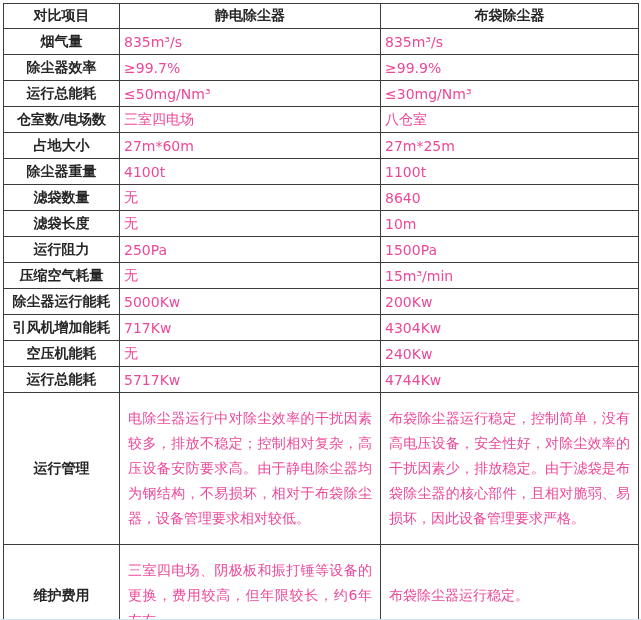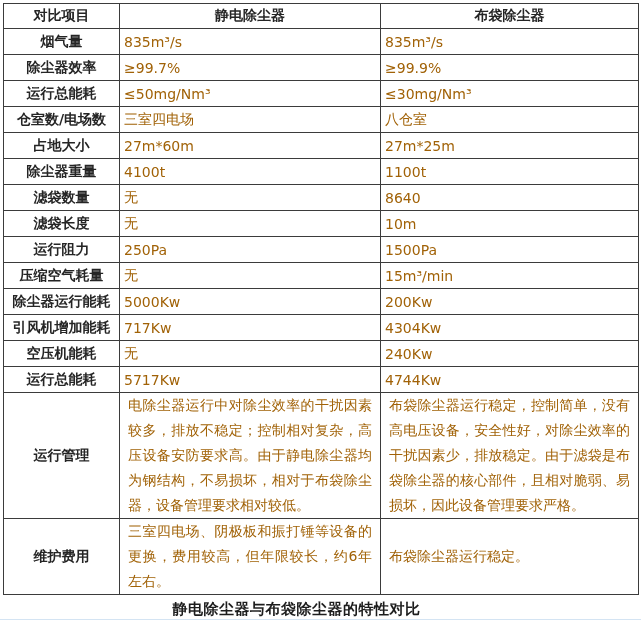--- a/index.html
+++ b/index.html
@@ -22,42 +22,42 @@
     border-collapse: collapse;
     table-layout: fixed;
     width: 635px;
     margin: 3px 8px 0 3px;
   }
   col.c-label { width: 116px; }
   col.c-esp   { width: 261px; }
   col.c-bag   { width: 258px; }
   th, td {
     border: 1px solid #3b3b3b;
-    color: #a16207;
+    color: #ec4899;
     font-size: 14px;
     padding: 0 4px;
     overflow: hidden;
   }
   thead th {
     font-weight: bold;
     text-align: center;
     height: 24px;
     color: #252525;
   }
   tr.simple td { height: 25px; }
   td.label-cell {
     font-weight: bold;
     text-align: center;
     color: #252525;
   }
   tr.tall td.text-cell {
     text-align: justify;
     vertical-align: middle;
     line-height: 25px;
-    padding: 0 8px;
+    padding: 13px 8px;
   }
   tr.row-management td.text-cell { height: 124px; }
   tr.row-maintenance td.text-cell { height: 73px; }
   tr.row-maintenance td.text-cell.single-line { text-align: left; }
   .caption {
     width: 593px;
     text-align: center;
     font-weight: bold;
     font-size: 15px;
     color: #1d1d1d;

